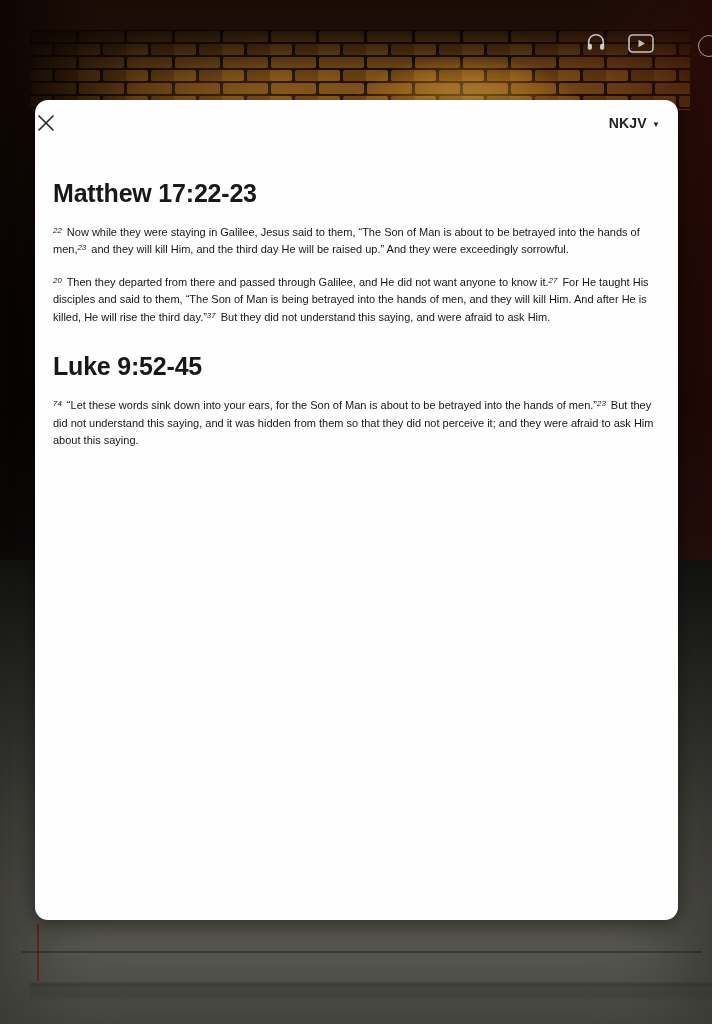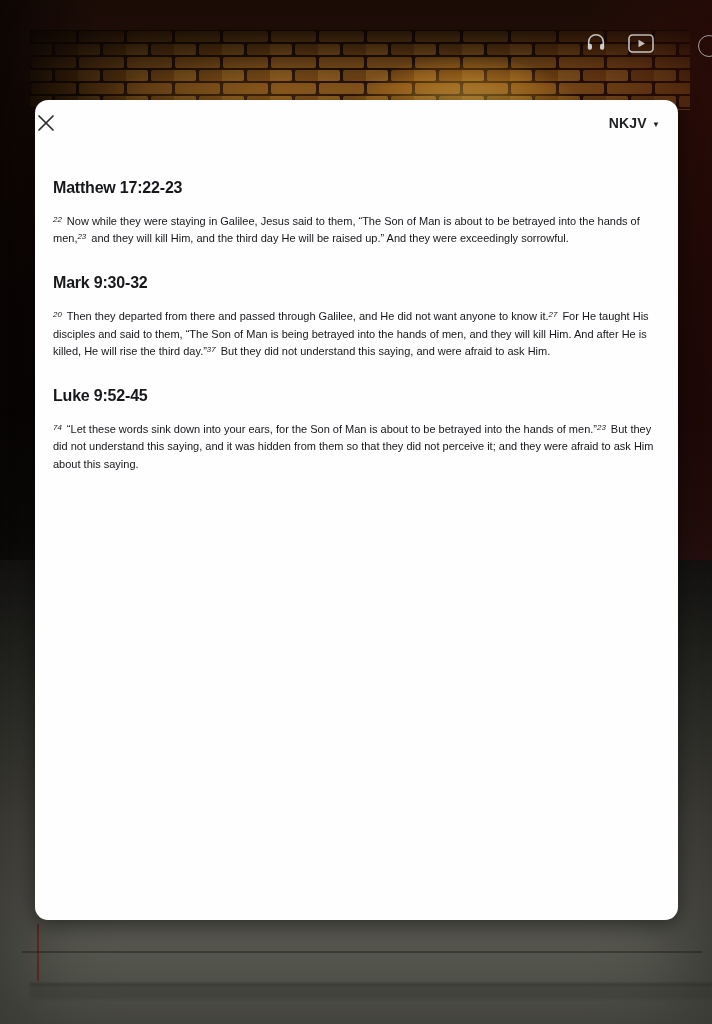--- a/index.html
+++ b/index.html
@@ -59,21 +59,21 @@
   .close-btn{width:18px;height:18px;cursor:pointer;color:#2d2d2d;}
   .version-btn{
     display:flex;align-items:center;gap:5px;cursor:pointer;
     font-size:14px;font-weight:700;color:#1e1f22;letter-spacing:0.2px;
   }
   .version-caret{font-size:8px;color:#1e1f22;transform:translateY(0.5px);}
   .verse-content{
     padding:0 20px 0 18px;
   }
   .verse-content h2{
-    font-size:16px;line-height:1.18;font-weight:700;color:#17181c;
+    font-size:25px;line-height:1.18;font-weight:700;color:#17181c;
     letter-spacing:-0.2px;margin:26px 0 0 0;
   }
   .verse-content h2:first-child{margin-top:47px;}
   .verse-content p{
     font-size:11px;line-height:1.6;color:#15161a;margin:15px 0 0 0;
   }
   .verse-content sup{
     font-style:italic;font-size:0.72em;vertical-align:0.38em;
     padding-right:2px;color:#15161a;
   }
@@ -147,18 +147,17 @@
       </svg>
     </div>
     <div class="version-btn">
       <span>NKJV</span>
       <span class="version-caret">▼</span>
     </div>
   </div>
   <div class="verse-content">
       <h2>Matthew 17:22-23</h2>
       <p><sup>22</sup> Now while they were staying in Galilee, Jesus said to them, “The Son of Man is about to be betrayed into the hands of men,<sup>23</sup> and they will kill Him, and the third day He will be raised up.” And they were exceedingly sorrowful.</p>
-      <h2>Mark 9:30-32</h2>
       <p><sup>20</sup> Then they departed from there and passed through Galilee, and He did not want anyone to know it.<sup>27</sup> For He taught His disciples and said to them, “The Son of Man is being betrayed into the hands of men, and they will kill Him. And after He is killed, He will rise the third day.”<sup>37</sup> But they did not understand this saying, and were afraid to ask Him.</p>
       <h2>Luke 9:52-45</h2>
       <p><sup>74</sup> “Let these words sink down into your ears, for the Son of Man is about to be betrayed into the hands of men.”<sup>23</sup> But they did not understand this saying, and it was hidden from them so that they did not perceive it; and they were afraid to ask Him about this saying.</p>
     </div>
 </div>
 
 </body></html>

